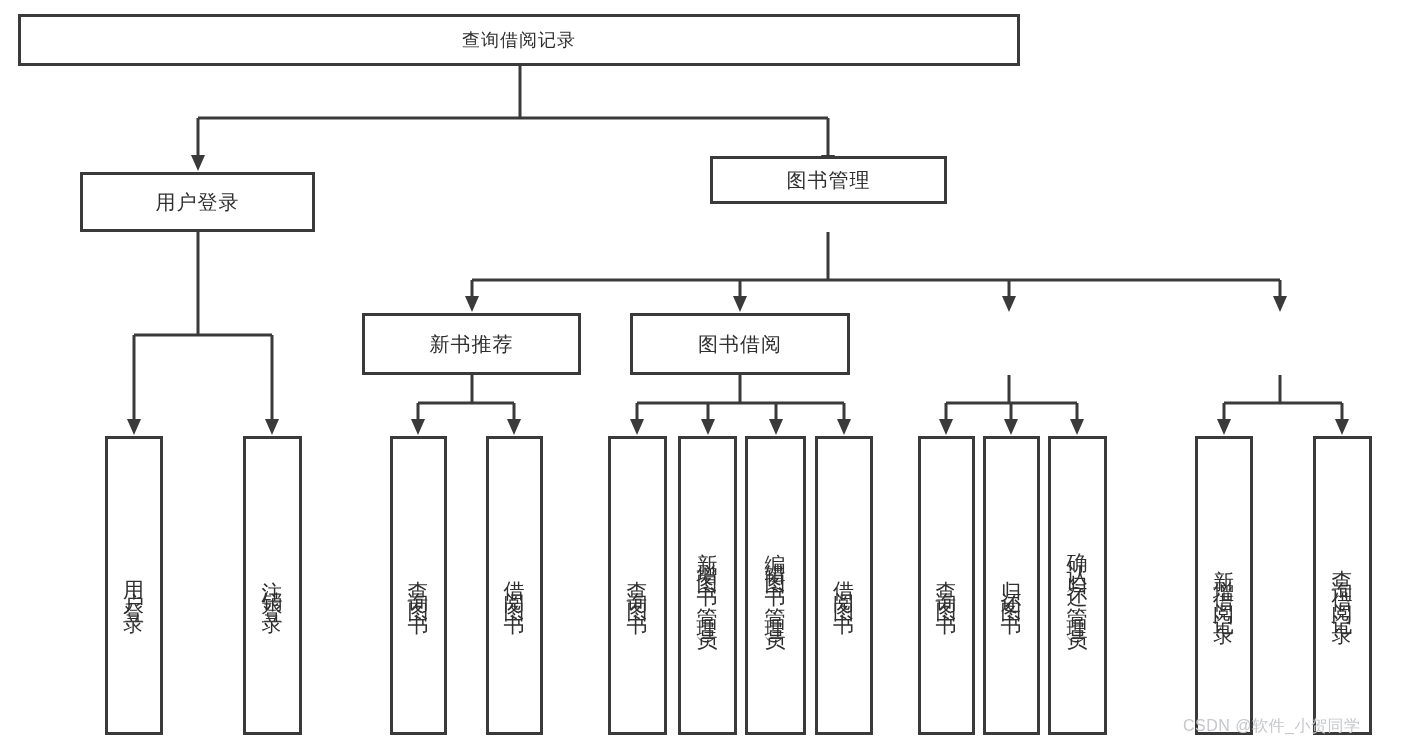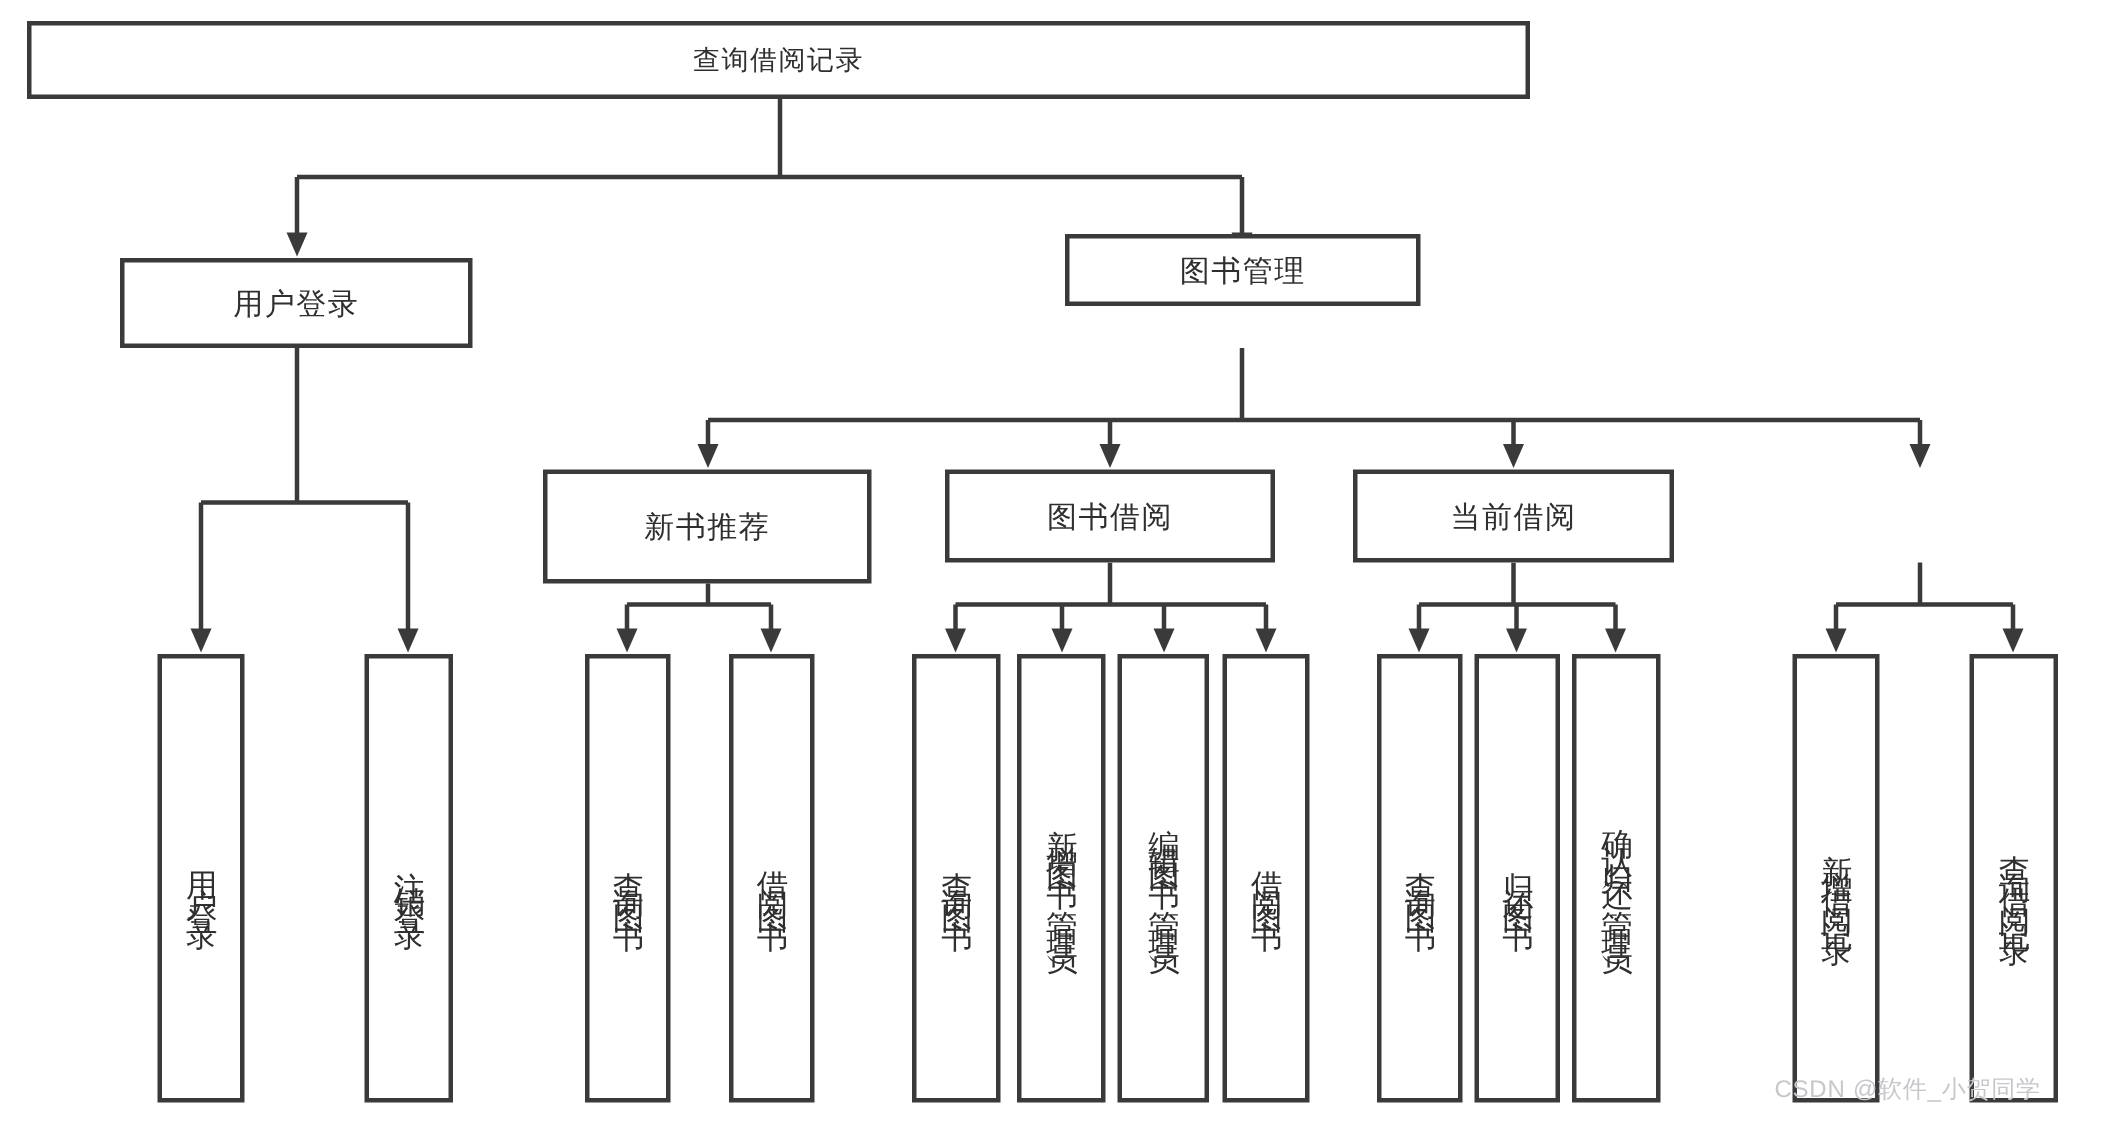--- a/index.html
+++ b/index.html
@@ -31,21 +31,21 @@
     text-orientation:mixed;
     font-size:21px;
     letter-spacing:11px;
     line-height:1;
   }
   .leaf{top:436px;height:299px;}
   
   .n-root{left:18px;top:14px;width:1002px;height:52px;}
   .n-user{left:80px;top:172px;width:235px;height:60px;}
   .n-book{left:710px;top:156px;width:237px;height:48px;}
-  .n-new{left:362px;top:313px;width:219px;height:76px;align-items:center;}
+  .n-new{left:362px;top:313px;width:219px;height:62px;align-items:center;}
   .n-borrow{left:630px;top:313px;width:220px;height:62px;text-align:center;}
   .n-current{left:902px;top:313px;width:214px;height:62px;}
   .n-record{left:1172px;top:313px;width:215px;height:62px;}
   .l-1{left:105px;width:58px;}
   .l-2{left:243px;width:59px;}
   .l-3{left:390px;width:57px;}
   .l-4{left:486px;width:57px;}
   .l-5{left:608px;width:59px;}
   .l-6{left:678px;width:59px;}
   .l-7{left:745px;width:61px;}
@@ -131,23 +131,20 @@
   <div class="box n-book">
     <span class="hlabel">图书管理</span>
   </div>
 
   <div class="box n-new">
     <span class="hlabel">新书推荐</span>
   </div>
   <div class="box n-borrow">
     <span class="hlabel">图书借阅</span>
   </div>
-  <div class="box n-current">
-    <span class="hlabel">当前借阅</span>
-  </div>
 
   <div class="box leaf l-1">
     <span class="vlabel">用户登录</span>
   </div>
   <div class="box leaf l-2">
     <span class="vlabel">注销登录</span>
   </div>
 
   <div class="box leaf l-3">
     <span class="vlabel">查询图书</span>

